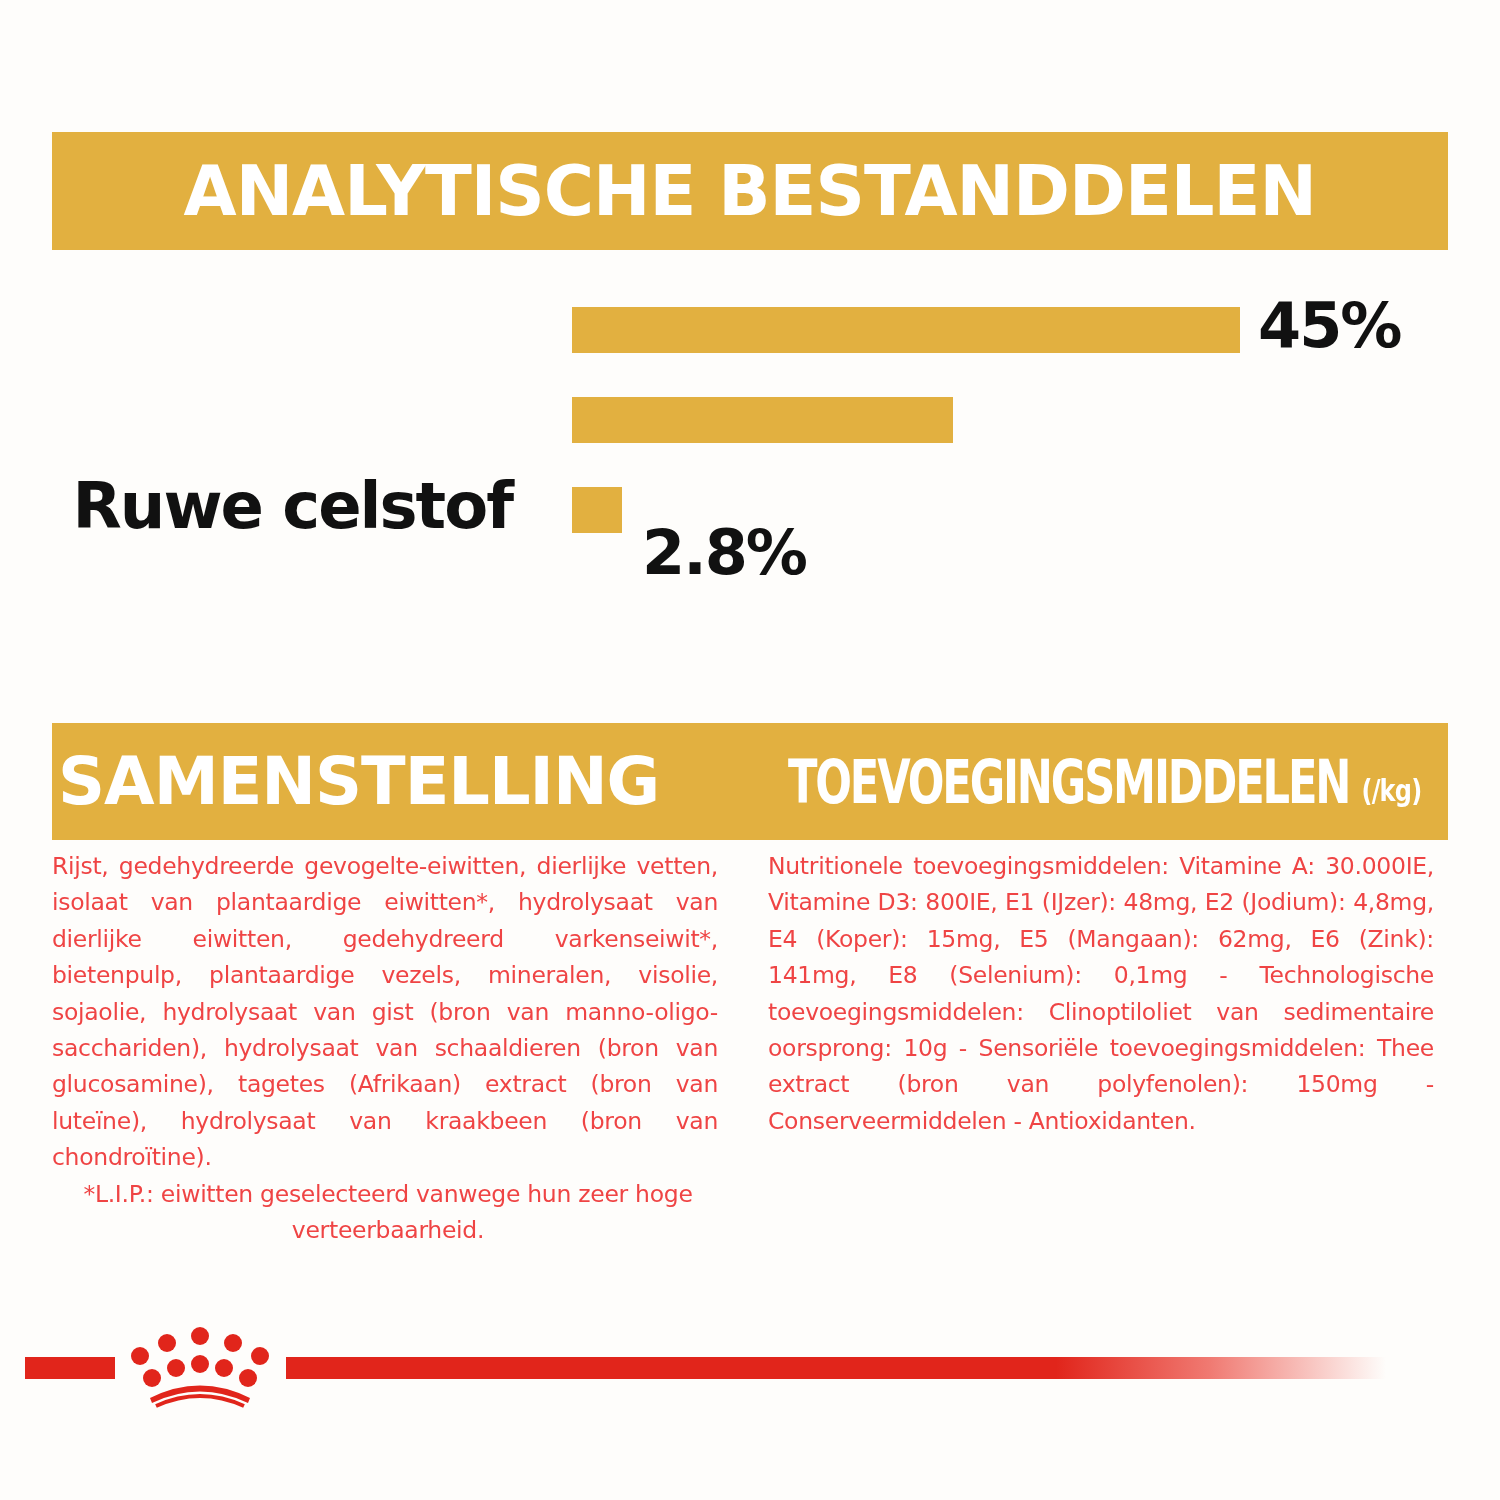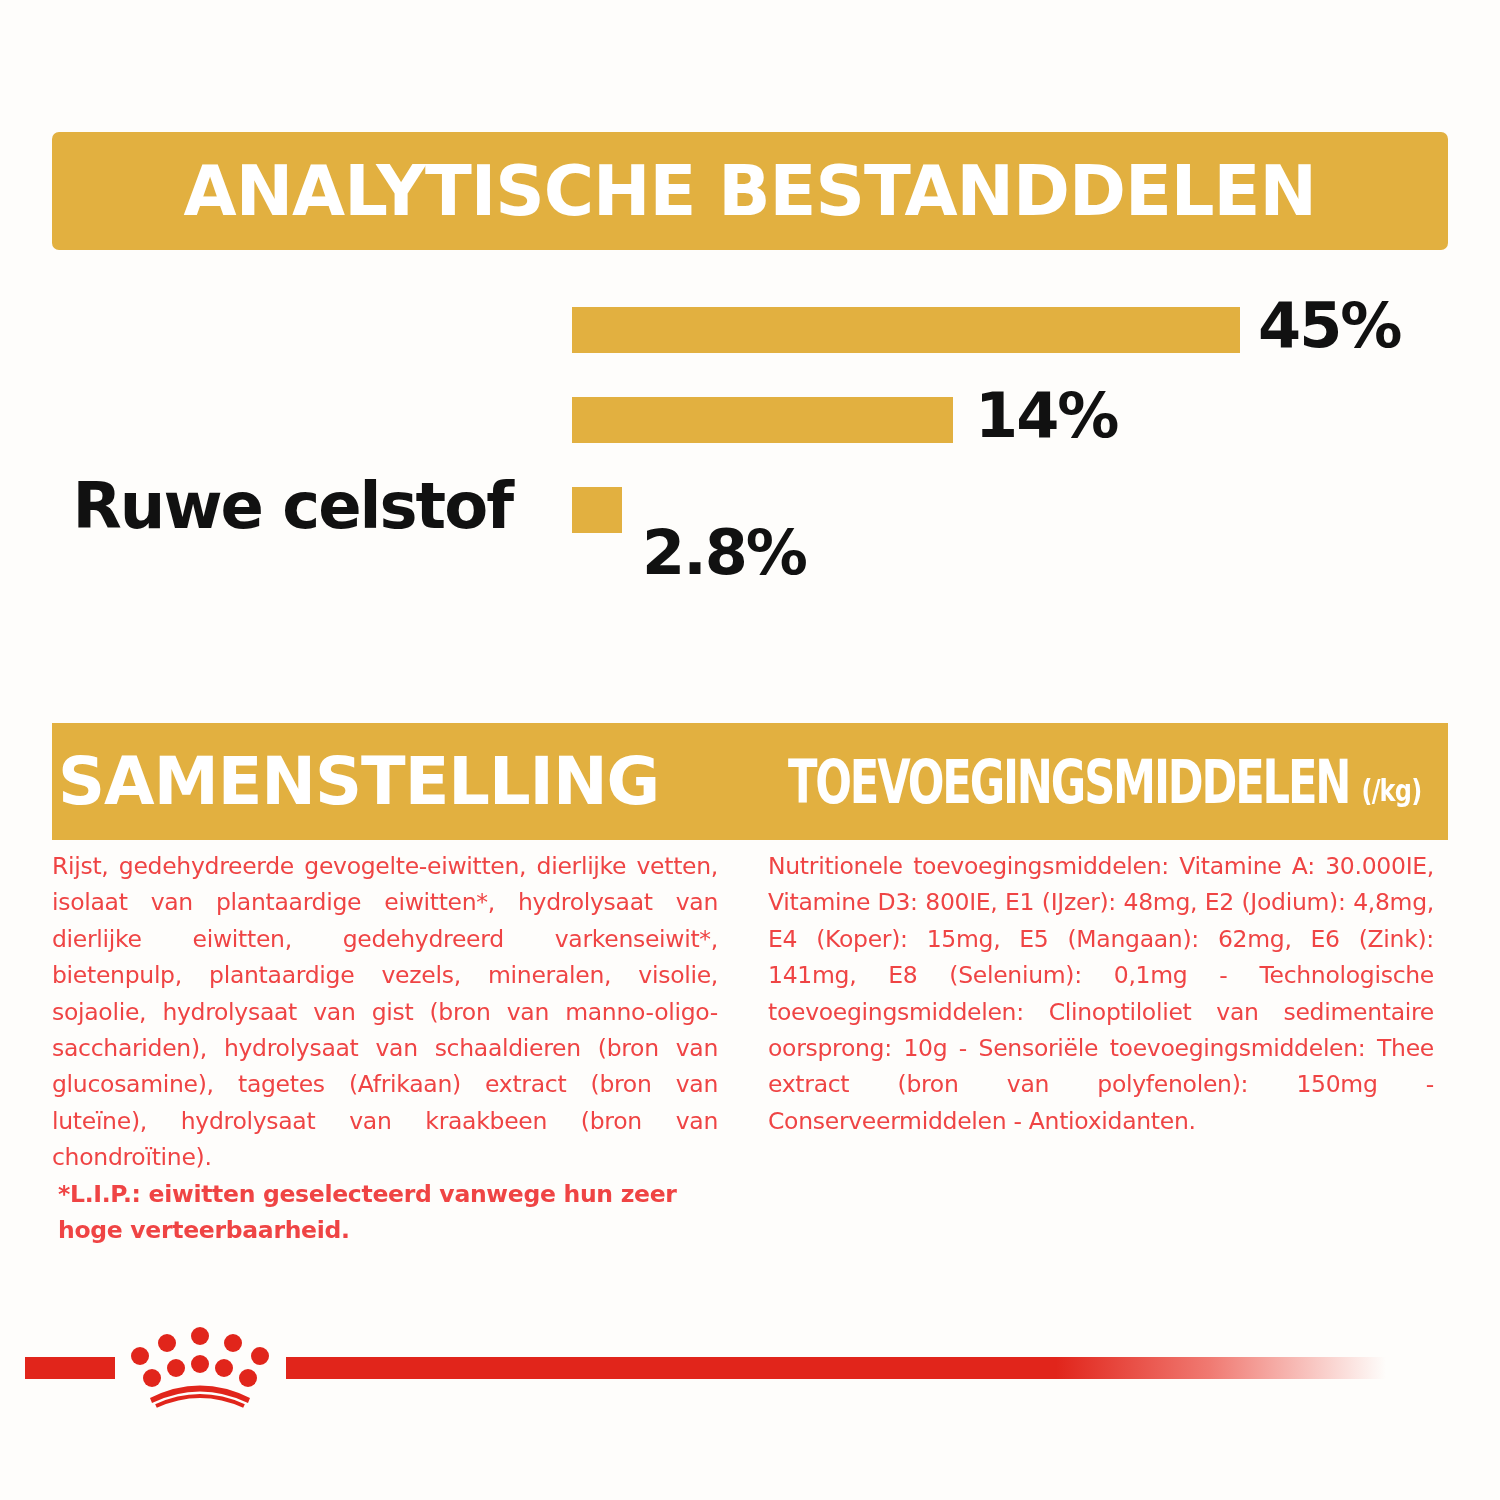--- a/index.html
+++ b/index.html
@@ -13,21 +13,21 @@
       font-family: "DejaVu Sans", sans-serif;
       font-weight: bold;
       display: flex;
       align-items: center;
       white-space: nowrap;
       overflow: hidden;
     }
     .banner-main {
       left: 52px; top: 132px; width: 1396px; height: 118px;
       justify-content: center;
-      font-size: 70px; letter-spacing: -1px; border-radius: 7px;
+      font-size: 70px; letter-spacing: -1px;
     }
     .banner-main span { display: inline-block; transform: scaleX(0.98); }
     .banner-samen {
       left: 52px; top: 723px; width: 720px; height: 117px;
       font-size: 66px; padding-left: 6px; letter-spacing: -1px;
     }
     .banner-samen span { display: inline-block; transform: scaleX(0.99); transform-origin: left center; }
     .banner-toev {
       left: 768px; top: 723px; width: 680px; height: 117px;
       font-size: 60px; padding-left: 20px; letter-spacing: -3px;
@@ -54,21 +54,21 @@
       position: absolute;
       font-family: "DejaVu Sans", sans-serif;
       font-size: 23.5px;
       line-height: 36.4px;
       color: #ef4444;
       text-align: justify;
       letter-spacing: -0.3px;
     }
     .tb-left { left: 52px; top: 848px; width: 666px; }
     .tb-right { left: 768px; top: 848px; width: 666px; }
-    .tb-left .note { text-align: left; padding-left: 6px; font-weight: bold; }
+    .tb-left .note { text-align: center; padding-left: 6px; }
 
     .logo-line-left {
       position: absolute; left: 25px; top: 1357px; width: 90px; height: 22px; background: #e1251b;
     }
     .logo-line-right {
       position: absolute; left: 286px; top: 1357px; width: 1100px; height: 22px;
       background: linear-gradient(to right, #e1251b 0%, #e1251b 70%, #f07a72 84%, rgba(255,255,255,0) 100%);
     }
     .crown { position: absolute; left: 120px; top: 1318px; width: 160px; height: 90px; }
   </style>
@@ -79,21 +79,20 @@
   <span>ANALYTISCHE BESTANDDELEN</span>
 </div>
 
 <div>
   <div class="bar-row" style="top:307px;">
     <div class="bar" style="width:668px;"></div>
     <div class="bar-value" style="left:1258px;">45%</div>
   </div>
   <div class="bar-row" style="top:397px;">
     <div class="bar" style="width:381px;"></div>
-    <div class="bar-value" style="left:975px;">14%</div>
   </div>
   <div class="bar-row" style="top:487px;">
     <div class="bar-label">Ruwe celstof</div>
     <div class="bar" style="width:50px;"></div>
     <div class="bar-value" style="left:642px;margin-top:47px;">2.8%</div>
   </div>
 </div>
 
 <div class="banner banner-samen">
   <span>SAMENSTELLING</span>

